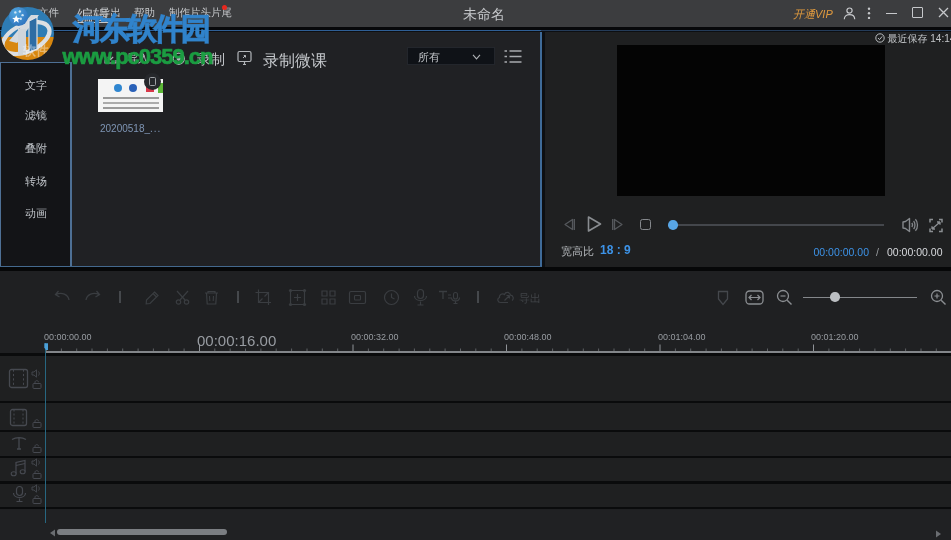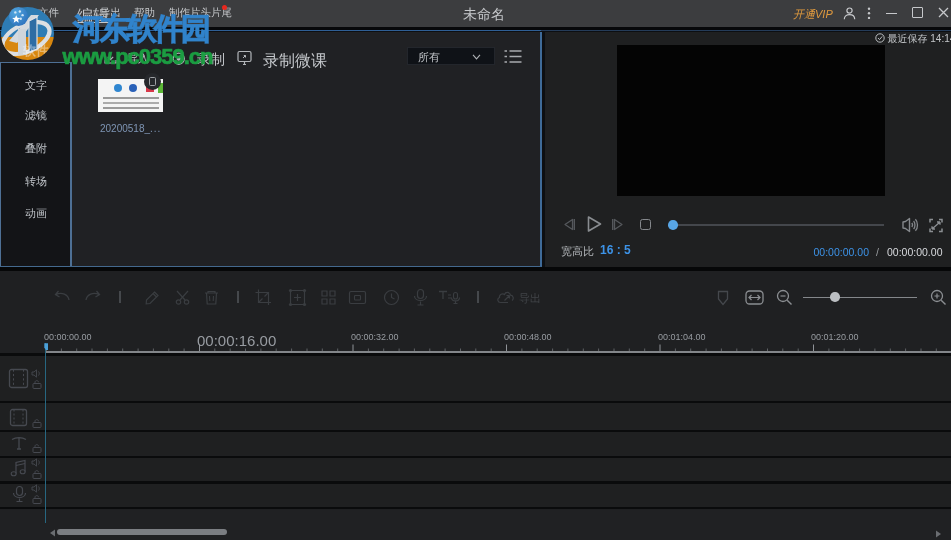--- a/index.html
+++ b/index.html
@@ -124,21 +124,21 @@
   <path d="M10.8 7 C11.6 8 11.6 10 10.8 11" fill="none" stroke="#84878b" stroke-width="1.3"></path>
   <path d="M12.6 5 C14.4 6.8 14.4 11.2 12.6 13" fill="none" stroke="#84878b" stroke-width="1.3"></path>
   <path d="M14.4 3.2 C17.2 6 17.2 12 14.4 14.8" fill="none" stroke="#84878b" stroke-width="1.3"></path>
 </svg>
 
 <svg class="abs" style="left:928px;top:217.5px;" width="16" height="15" viewBox="0 0 16 15">
   <path d="M5 1.5 L2 1.5 L2 4.5 M11 1.5 L14 1.5 L14 4.5 M5 13.5 L2 13.5 L2 10.5 M11 13.5 L14 13.5 L14 10.5" fill="none" stroke="#8b8e92" stroke-width="1.5"></path>
   <path d="M4 11 L12 4 M4 11 L7 11 M4 11 L4 8.3 M12 4 L9 4 M12 4 L12 6.7" stroke="#8b8e92" stroke-width="1.3" fill="none"></path>
 </svg>
 <div class="txt" style="left:561px;top:244px;font-size:11px;color:#b4b7bb;">宽高比</div>
-<div class="txt" style="left:600px;top:243px;font-size:12px;font-weight:bold;color:#3d93e8;">16 : 5</div>
+<div class="txt" style="left:600px;top:243px;font-size:12px;font-weight:bold;color:#3d93e8;">18 : 9</div>
 <div class="txt" style="left:813.5px;top:245.5px;font-size:10.5px;color:#3d93e8;">00:00:00.00</div>
 <div class="txt" style="left:876px;top:245.5px;font-size:10.5px;color:#9a9da1;">/</div>
 <div class="txt" style="left:887px;top:245.5px;font-size:10.5px;color:#d8dade;">00:00:00.00</div>
 
 <div class="abs" style="left:0;top:267px;width:951px;height:4px;background:#060708;"></div>
 
 <div class="abs" style="left:0;top:271px;width:951px;height:269px;background:#1f2022;"></div>
 
 <svg class="abs" style="left:54px;top:289px;" width="18" height="16" viewBox="0 0 18 16">
   <path d="M4.5 2 L1.5 5.5 L5.5 8 M1.8 5.3 C8 3 14 5 15 11" fill="none" stroke="#3a3d41" stroke-width="1.3"></path>

